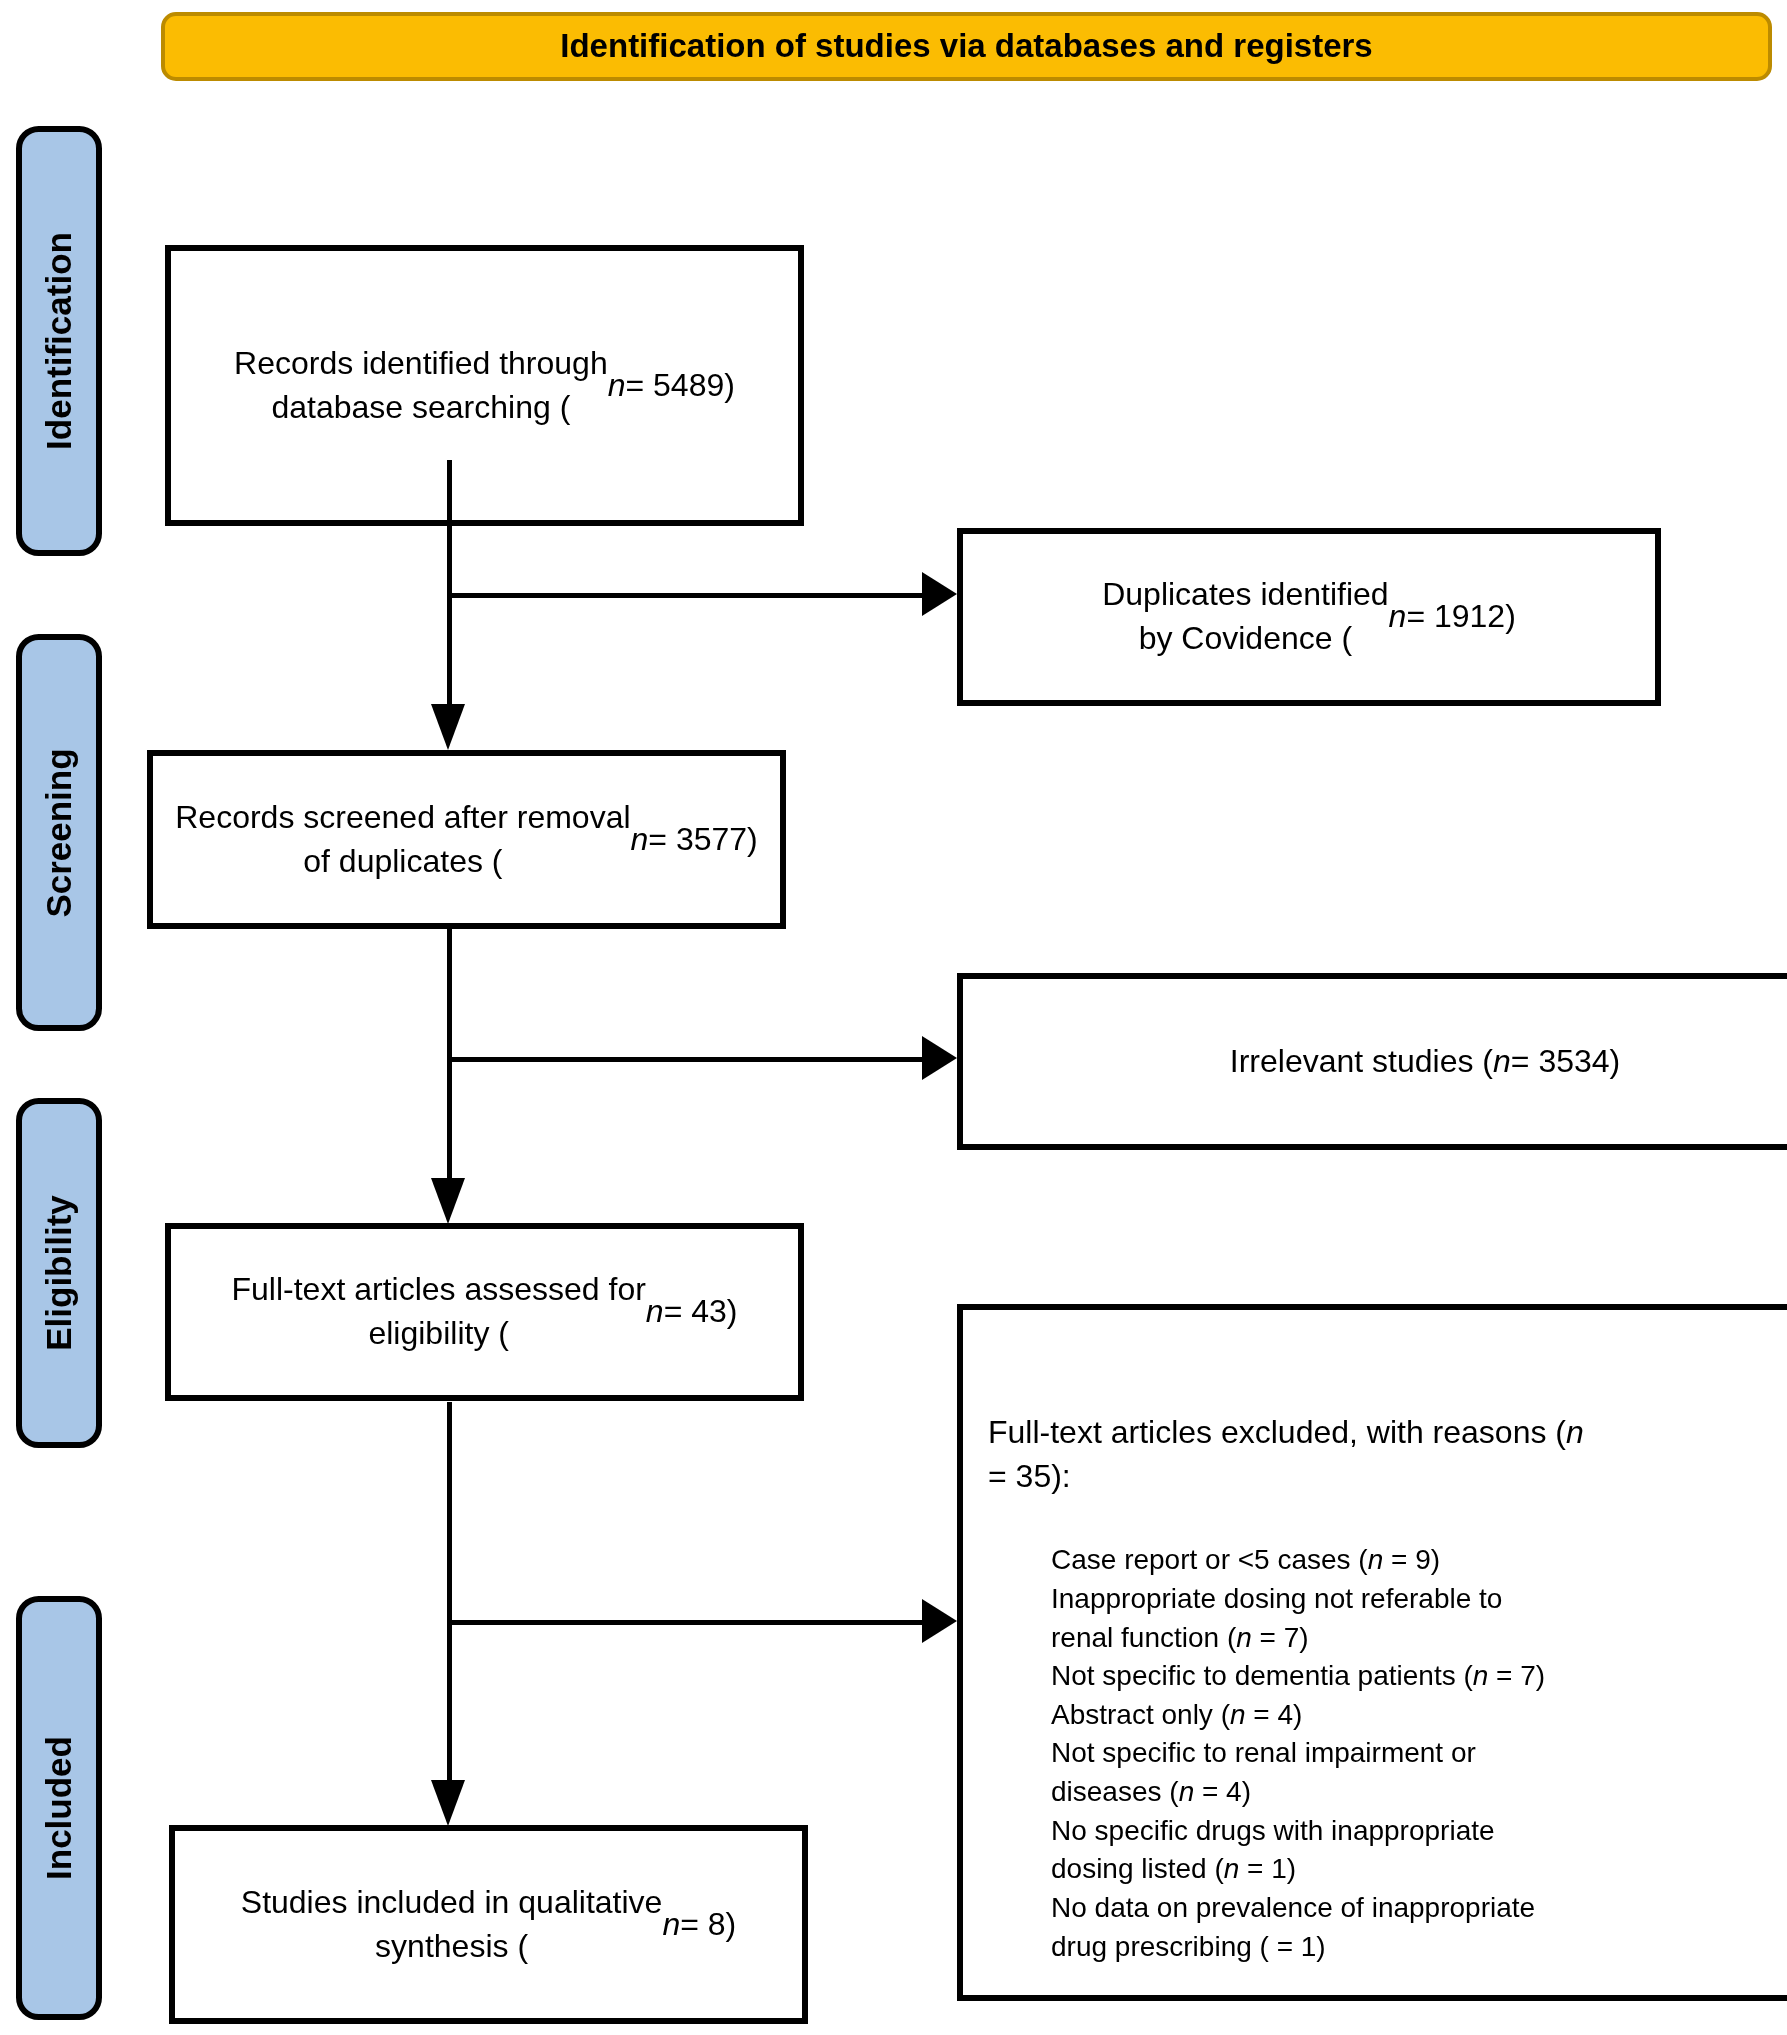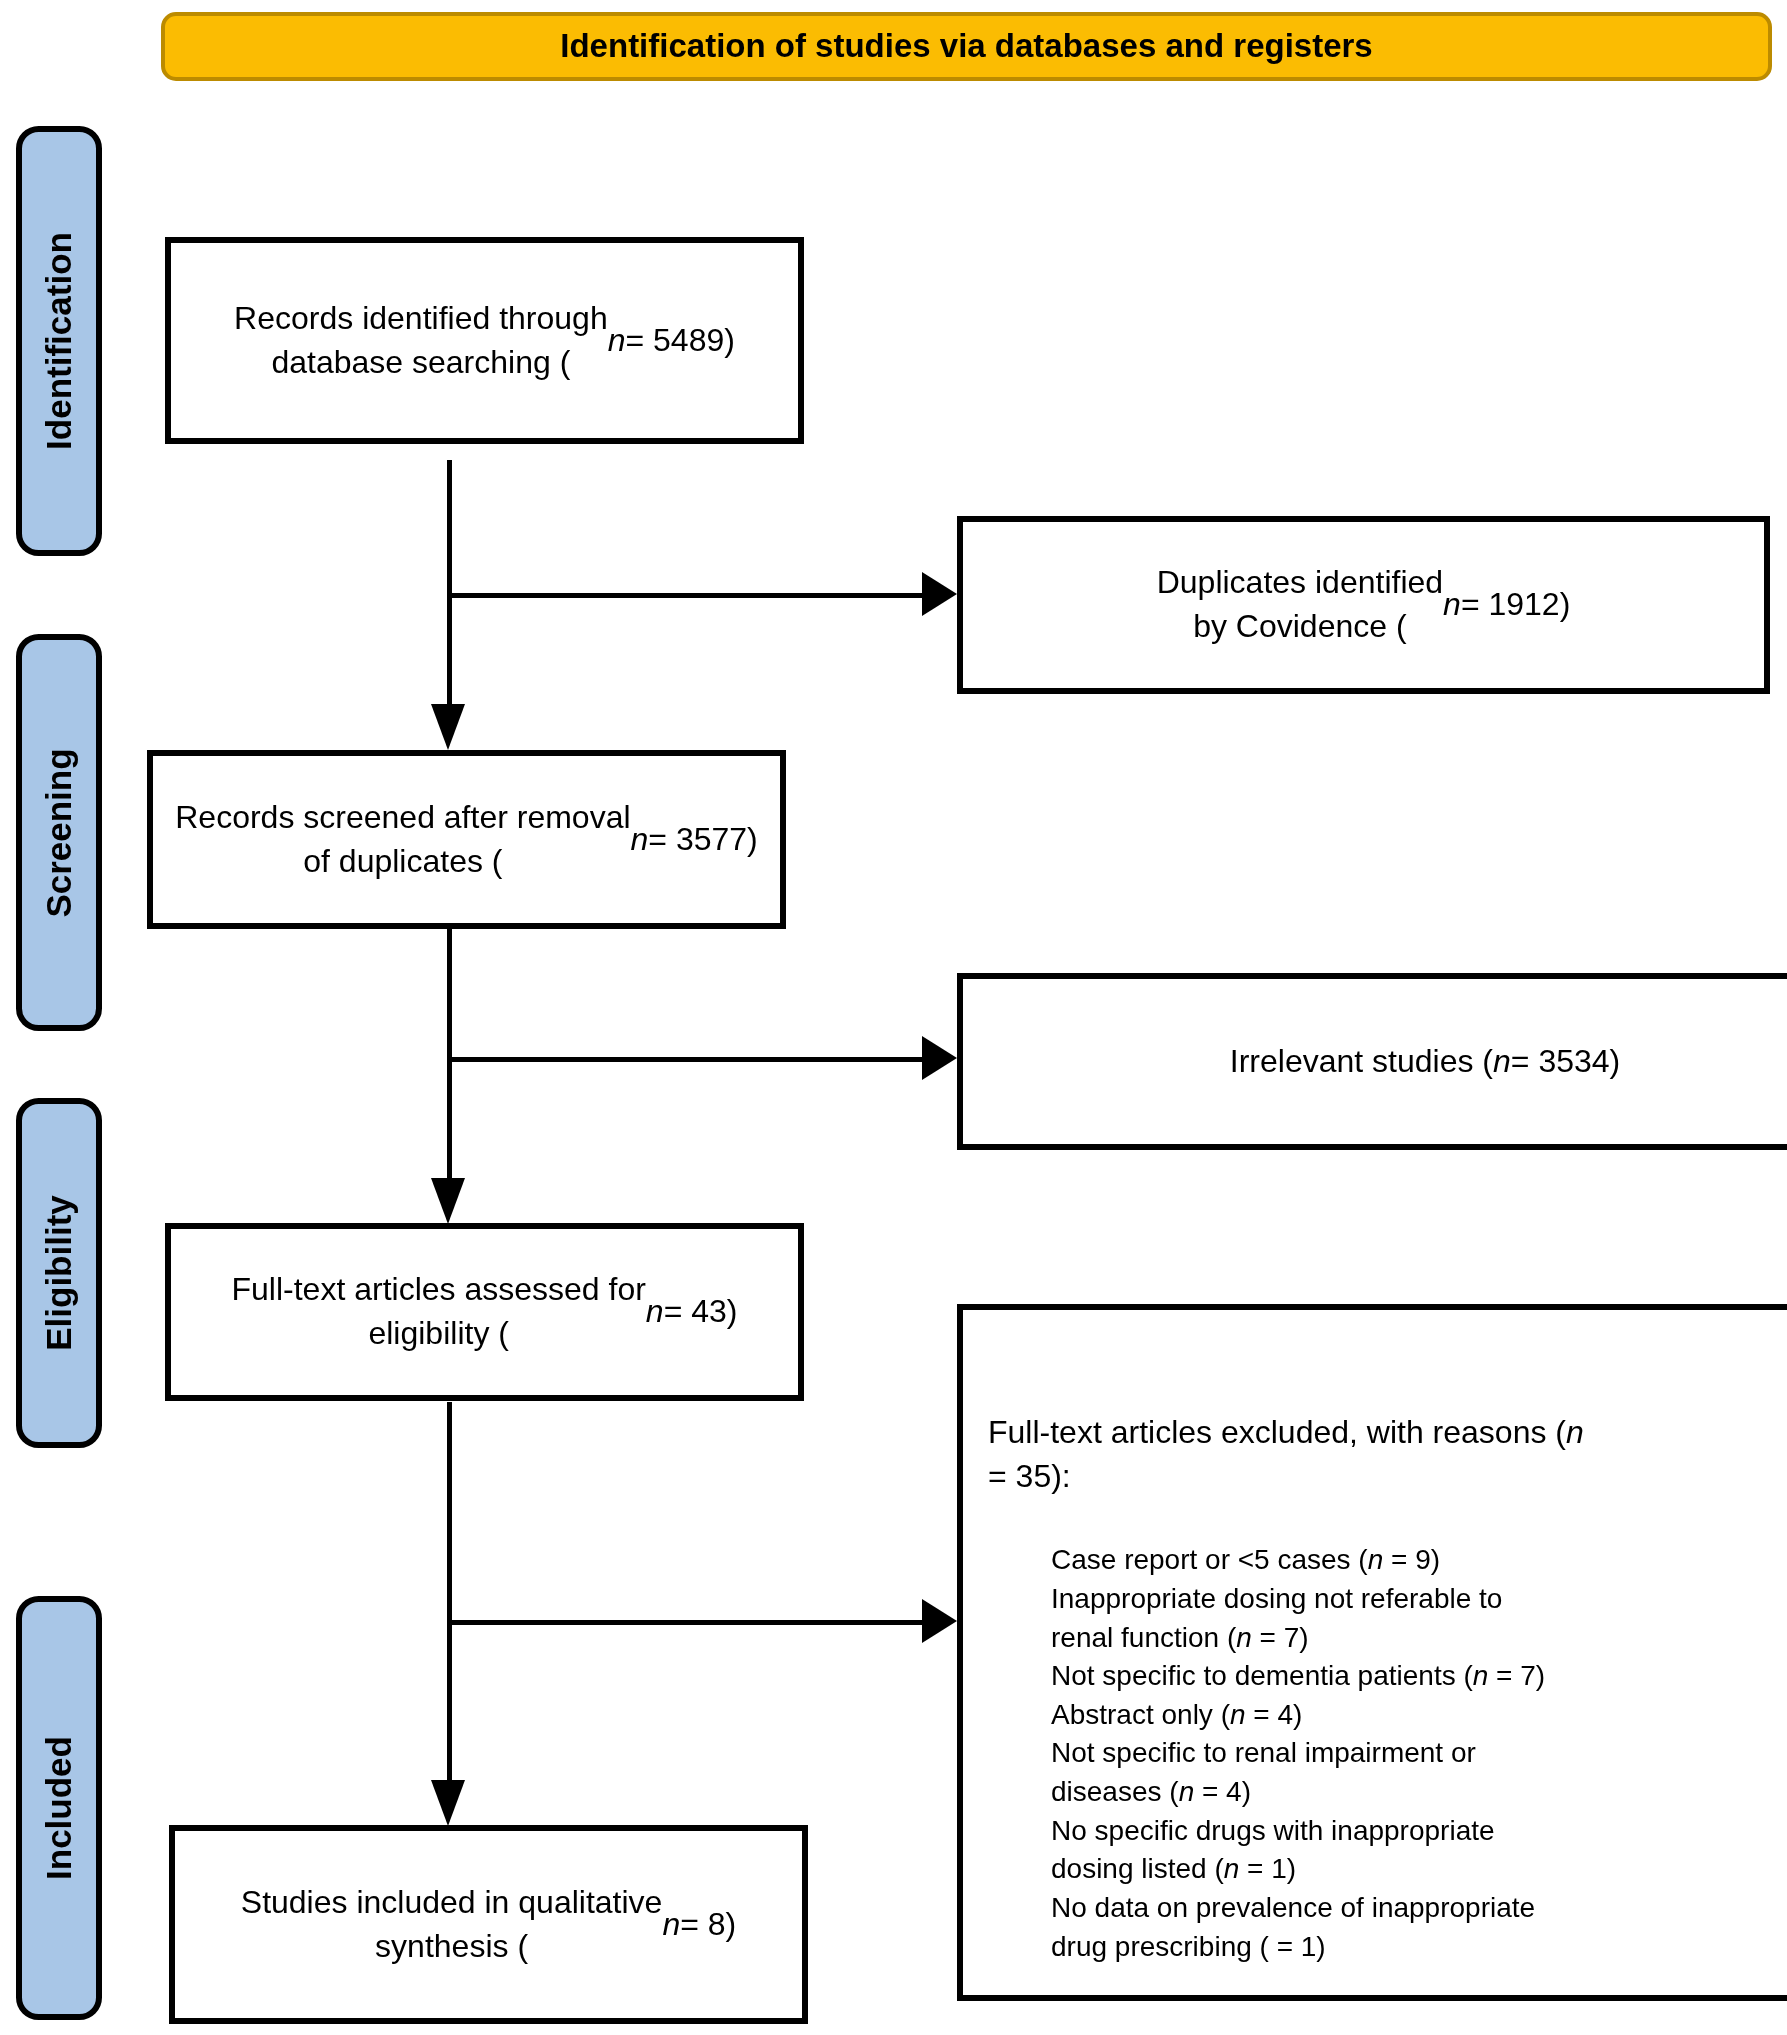--- a/index.html
+++ b/index.html
@@ -24,25 +24,25 @@
   }
   .s1{top:126px;height:430px;}
   .s2{top:634px;height:397px;}
   .s3{top:1098px;height:350px;}
   .s4{top:1596px;height:424px;}
   .wbox{
     position:absolute;background:#fff;border:6.4px solid #000;box-sizing:border-box;
     display:flex;align-items:center;justify-content:center;text-align:center;
     font-size:32px;line-height:1.36;white-space:pre-line;
   }
-  .b1{left:165px;top:237px;width:639px;height:207px;justify-content:center;}
+  .b1{left:165px;top:245px;width:639px;height:281px;justify-content:center;}
   .b2{left:147px;top:750px;width:639px;height:179px;}
   .b3{left:165px;top:1223px;width:639px;height:178px;}
   .b4{left:150px;top:1825px;width:639px;height:199px;margin-left:19px;}
-  .rdup{left:957px;top:516px;width:813px;height:178px;text-align:center;}
+  .rdup{left:957px;top:528px;width:704px;height:178px;text-align:center;}
   .rirr{left:957px;top:973px;width:936px;height:177px;}
   .rexc{
     left:957px;top:1304px;width:945px;height:697px;
     align-items:flex-start;justify-content:flex-start;text-align:left;
     padding:56px 25px 0 25px;display:block;
   }
   .rexc .heading{font-size:32px;line-height:1.38;white-space:pre-line;}
   .rexc .reason{font-size:28px;line-height:1.38;white-space:pre-line;margin-left:63px;}
   .vline{position:absolute;width:4.8px;background:#000;}
   .hline{position:absolute;height:4.8px;background:#000;}

